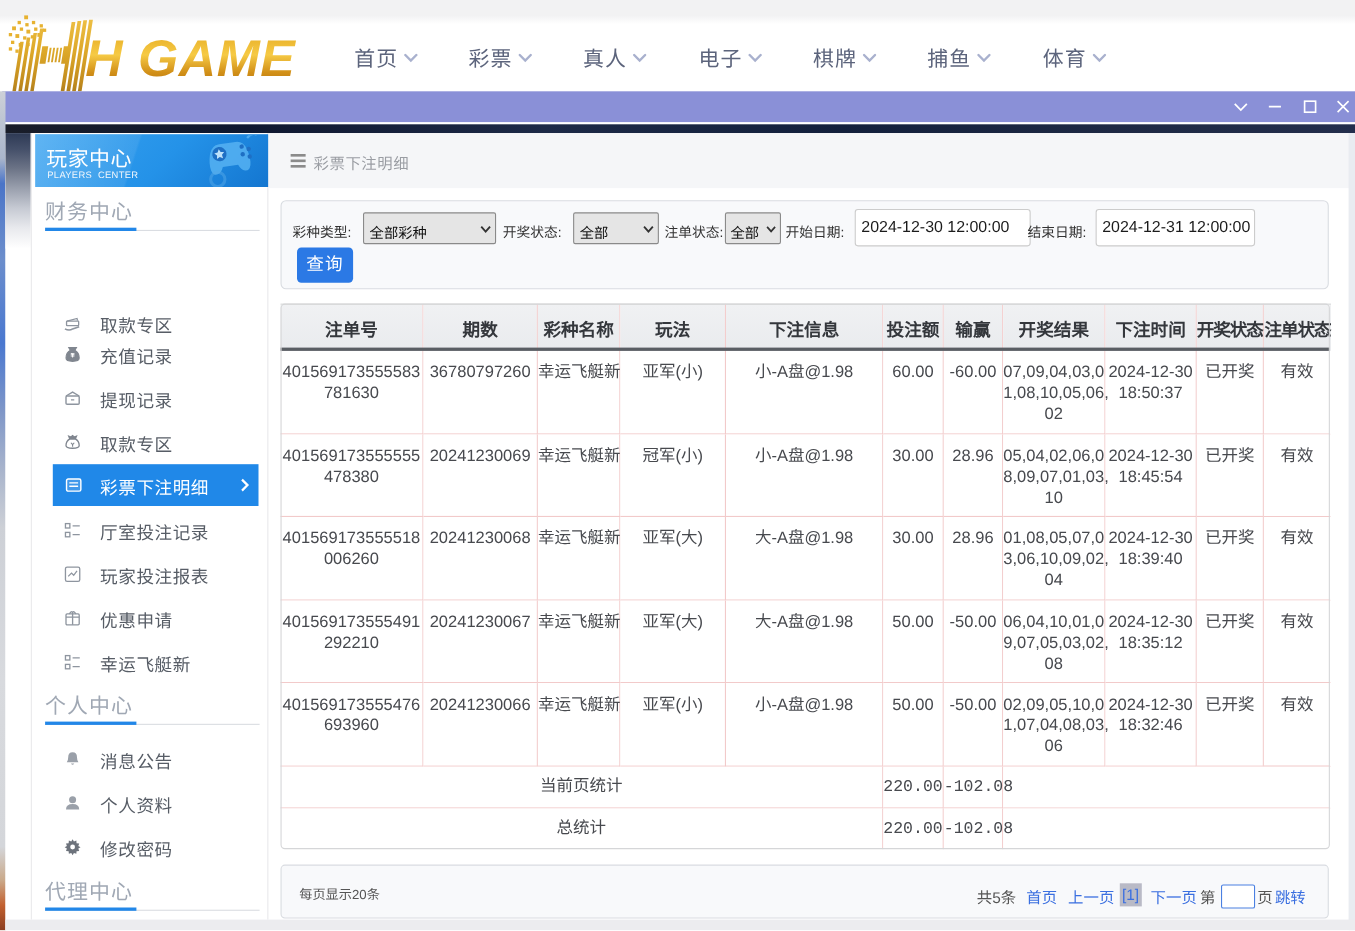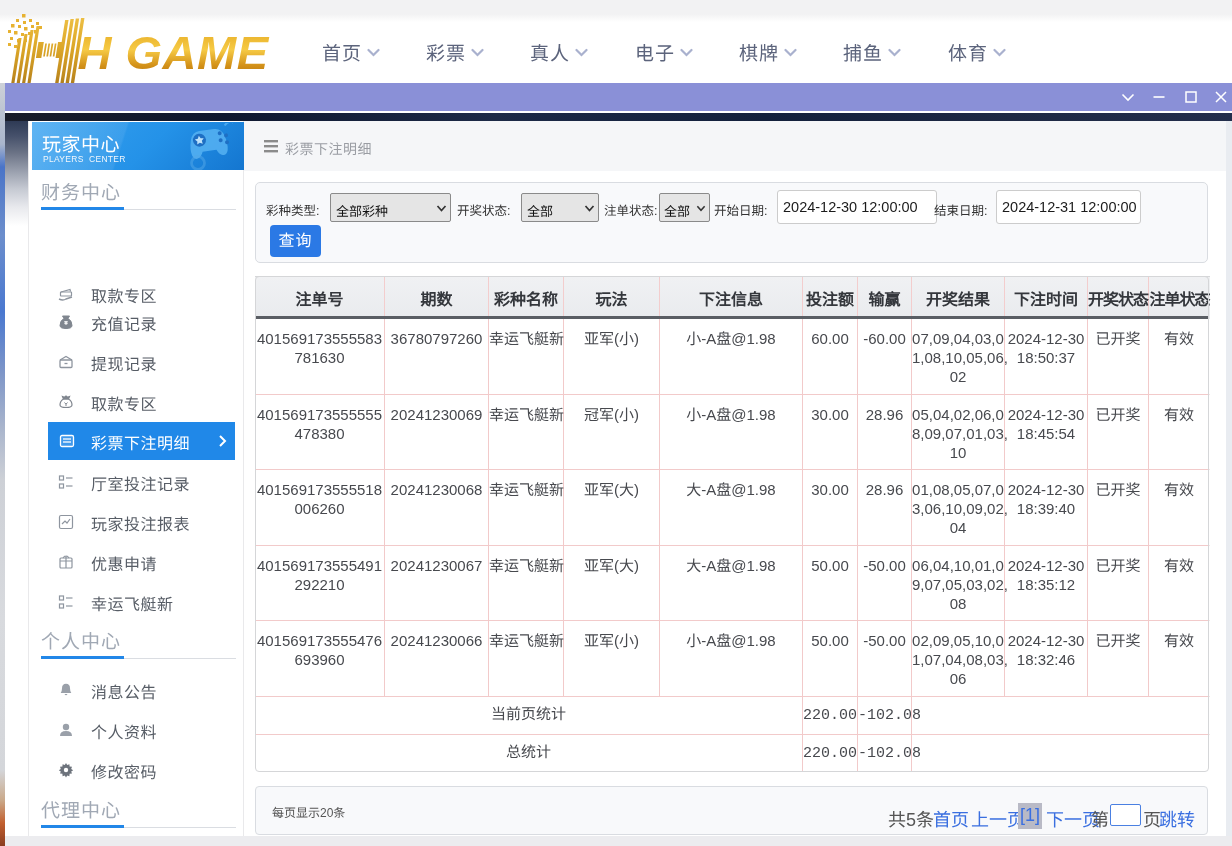--- a/index.html
+++ b/index.html
@@ -74,21 +74,21 @@
   #tbl .statrow td{vertical-align:middle;padding:0;height:37px;font-family:Liberation Mono, monospace;}
   #tbl tr.r2 td,#tbl tr.r4 td{height:64px;}
   #tbl td.noR{border-right:1px solid transparent;}
   #tbl td.noB{border-bottom:none;}
   .dkline{position:absolute;left:255px;top:316px;width:954px;height:2.5px;background:#5a5e64;}
   #tblwrap{position:absolute;left:255px;top:276px;width:954px;height:496px;border:1px solid #d5d6d8;border-radius:4px;box-sizing:border-box;}
 
   
   #pager{position:absolute;left:255px;top:786px;width:953px;height:49px;background:#f8f9fb;
     border:1px solid #d9dce1;border-radius:4px;box-sizing:border-box;}
-  .pg{position:absolute;top:805px;font-size:18px;color:#555;}
+  .pg{position:absolute;top:805px;font-size:14px;color:#555;}
   .pg.lnk{color:#3a6fe0;}
   #pginput{position:absolute;left:1110px;top:804px;width:31px;height:22px;background:#fff;border:1.5px solid #4a80e2;border-radius:2px;box-sizing:border-box;}
 </style>
 </head>
 <body>
 <div id="stage">
 
   <div id="siteheader">
     <svg class="abs" style="left:6px;top:12px;" width="270" height="71" viewBox="0 0 270 71">
       <defs>

